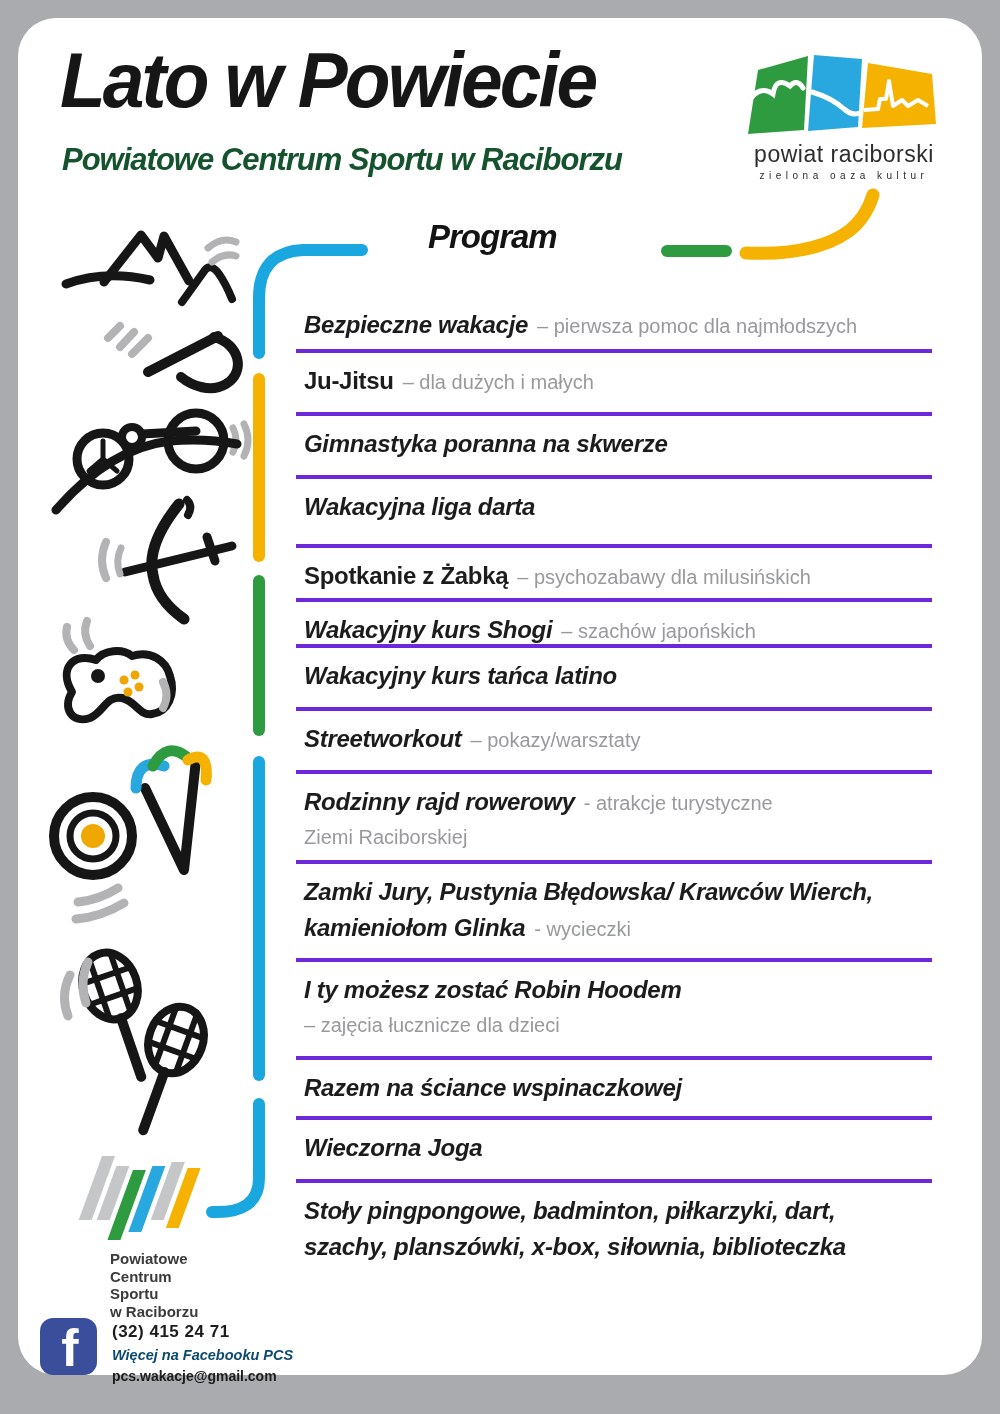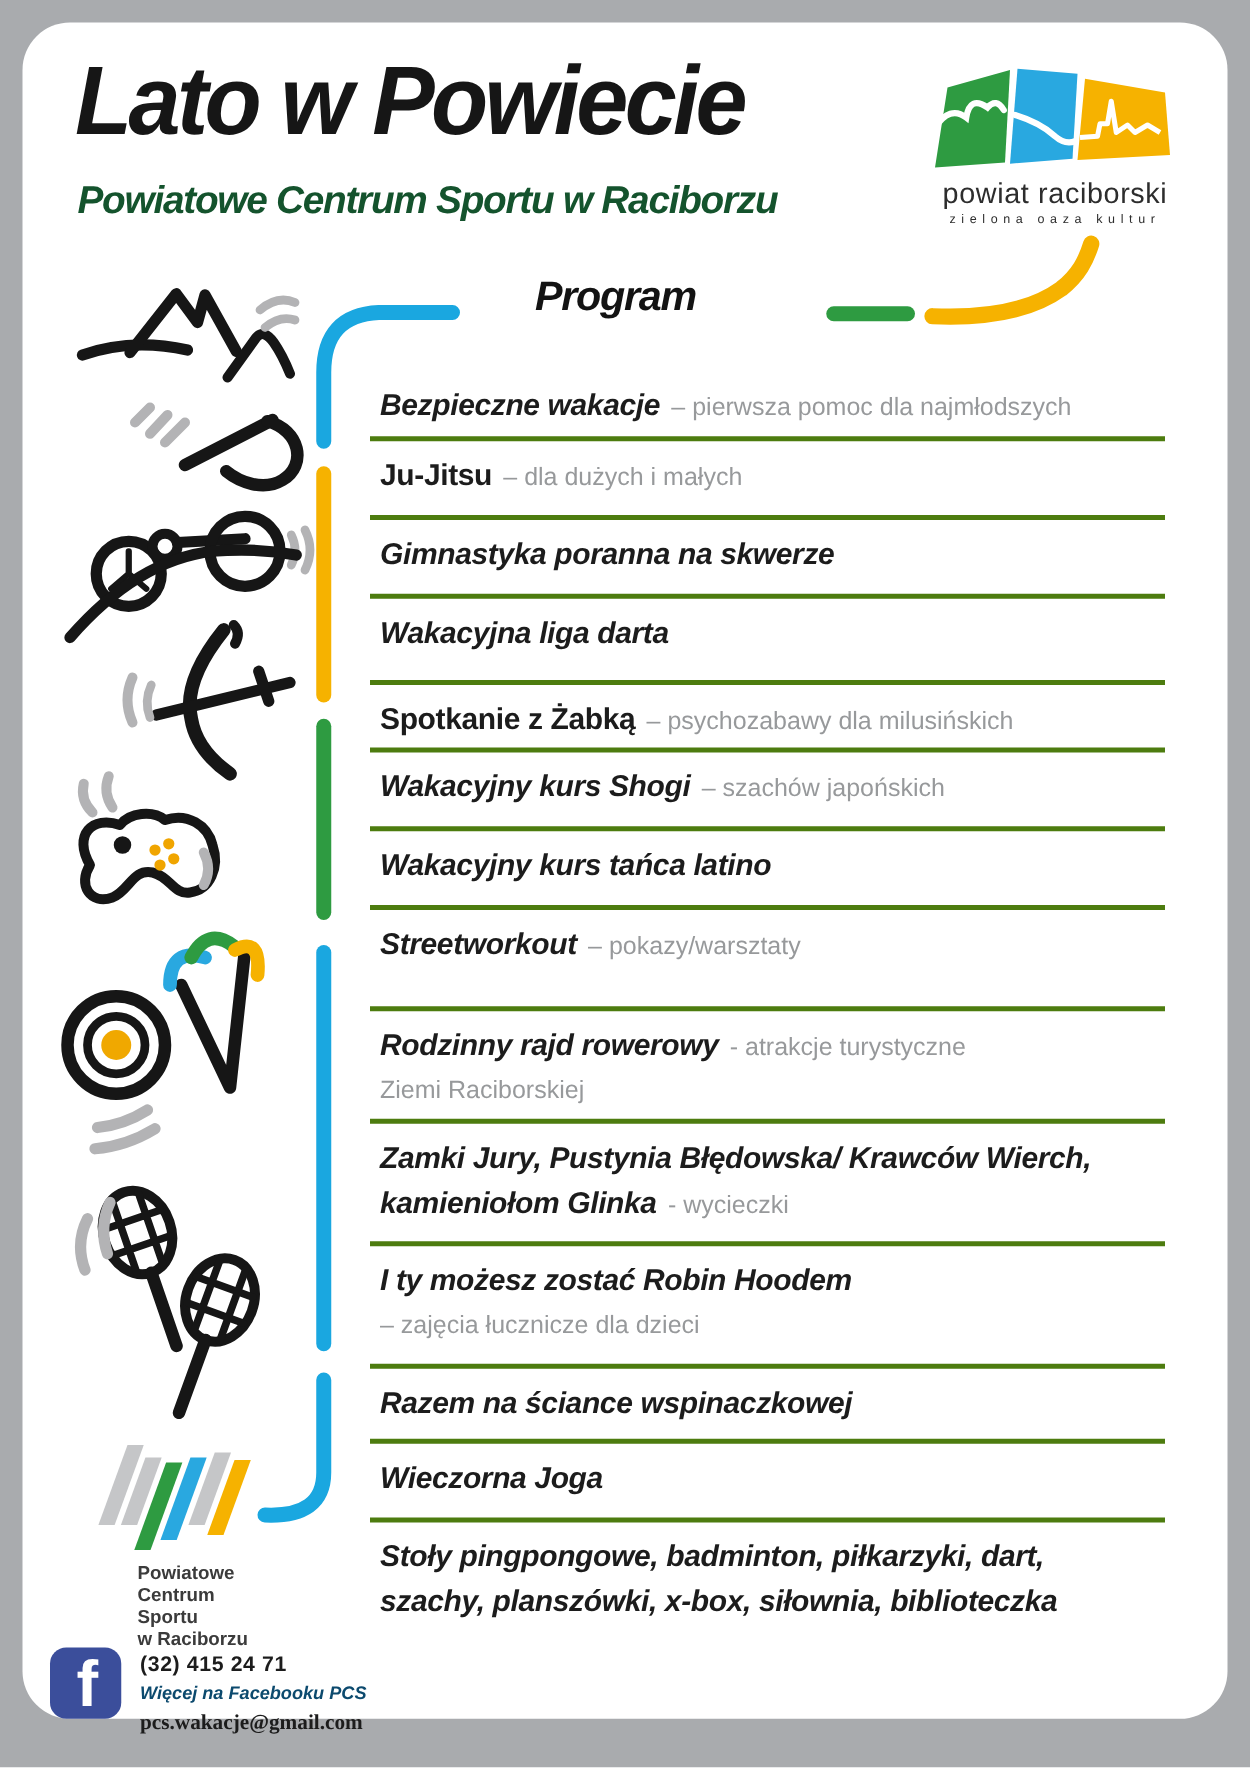--- a/index.html
+++ b/index.html
@@ -18,36 +18,36 @@
   .logo-block{left:742px;top:48px;width:204px;text-align:center;}
   .logo-name{font-size:23px;color:#2d2d2d;letter-spacing:0.5px;margin-top:3px;}
   .logo-tagline{font-size:10px;color:#2d2d2d;letter-spacing:4.5px;margin-top:2px;}
 
   
   .program-heading{left:428px;top:218px;font-size:33px;font-weight:bold;font-style:italic;
     color:#131313;letter-spacing:-1px;}
 
   
   .program-list{left:296px;top:297px;width:636px;margin:0;padding:0;list-style:none;}
-  .prog-item{box-sizing:border-box;border-bottom:4px solid #4d7c0f;padding:11px 0 0 8px;overflow:hidden;}
+  .prog-item{box-sizing:border-box;border-bottom:4px solid #6d28d9;padding:11px 0 0 8px;overflow:hidden;}
   .prog-item.noline{border-bottom:none;}
   .prog-row{line-height:33px;white-space:nowrap;}
   .pt{font-weight:bold;font-size:24px;color:#1c1c1c;letter-spacing:-0.3px;}
   .pt.it{font-style:italic;}
   .ps{font-size:20px;color:#97999b;}
   .pt + .ps{margin-left:9px;}
 
   
   .org-text{left:110px;top:1250px;font-size:15px;font-weight:bold;color:#3b3b3b;line-height:17.5px;}
   .fb-icon{left:40px;top:1318px;width:57px;height:57px;background:#3b4e9b;border-radius:13px;overflow:hidden;}
   .fb-f{position:absolute;left:50%;top:4px;transform:translateX(-42%);color:#ffffff;
     font-size:52px;font-weight:bold;line-height:1;}
   .phone{left:112px;top:1322px;font-size:17px;font-weight:bold;color:#1c1c1c;letter-spacing:0.5px;}
   .fb-note{left:112px;top:1347px;font-size:14.5px;font-weight:bold;font-style:italic;color:#0c4a6e;}
-  .email{left:112px;top:1368px;font-size:17px;font-weight:bold;color:#1c1c1c;font-family:Liberation Serif, serif;}
+  .email{left:112px;top:1368px;font-size:14px;font-weight:bold;color:#1c1c1c;}
 
   svg{display:block;}
   .overlay{position:absolute;left:0;top:0;pointer-events:none;}
 </style>
 </head>
 <body>
 
 <div class="poster">
   <div class="card"></div>
 
@@ -78,27 +78,27 @@
       </li>
       <li class="prog-item" style="height: 63px;">
         <div class="prog-row"><span class="pt it">Gimnastyka poranna na skwerze</span></div>
       </li>
       <li class="prog-item" style="height: 69px;">
         <div class="prog-row"><span class="pt it">Wakacyjna liga darta</span></div>
       </li>
       <li class="prog-item" style="height: 54px;">
         <div class="prog-row"><span class="pt">Spotkanie z Żabką</span><span class="ps">– psychozabawy dla milusińskich</span></div>
       </li>
-      <li class="prog-item" style="height: 63px;">
+      <li class="prog-item" style="height: 46px;">
         <div class="prog-row"><span class="pt it">Wakacyjny kurs Shogi</span><span class="ps">– szachów japońskich</span></div>
       </li>
       <li class="prog-item" style="height: 63px;">
         <div class="prog-row"><span class="pt it">Wakacyjny kurs tańca latino</span></div>
       </li>
-      <li class="prog-item" style="height: 81px;">
+      <li class="prog-item" style="height: 63px;">
         <div class="prog-row"><span class="pt it">Streetworkout</span><span class="ps">– pokazy/warsztaty</span></div>
       </li>
       <li class="prog-item" style="height: 90px;">
         <div class="prog-row"><span class="pt it">Rodzinny rajd rowerowy</span><span class="ps">- atrakcje turystyczne</span></div>
         <div class="prog-row"><span class="ps">Ziemi Raciborskiej</span></div>
       </li>
       <li class="prog-item" style="height: 98px;">
         <div class="prog-row"><span class="pt it">Zamki Jury, Pustynia Błędowska/ Krawców Wierch,</span></div>
         <div class="prog-row"><span class="pt it">kamieniołom Glinka</span><span class="ps">- wycieczki</span></div>
       </li>

